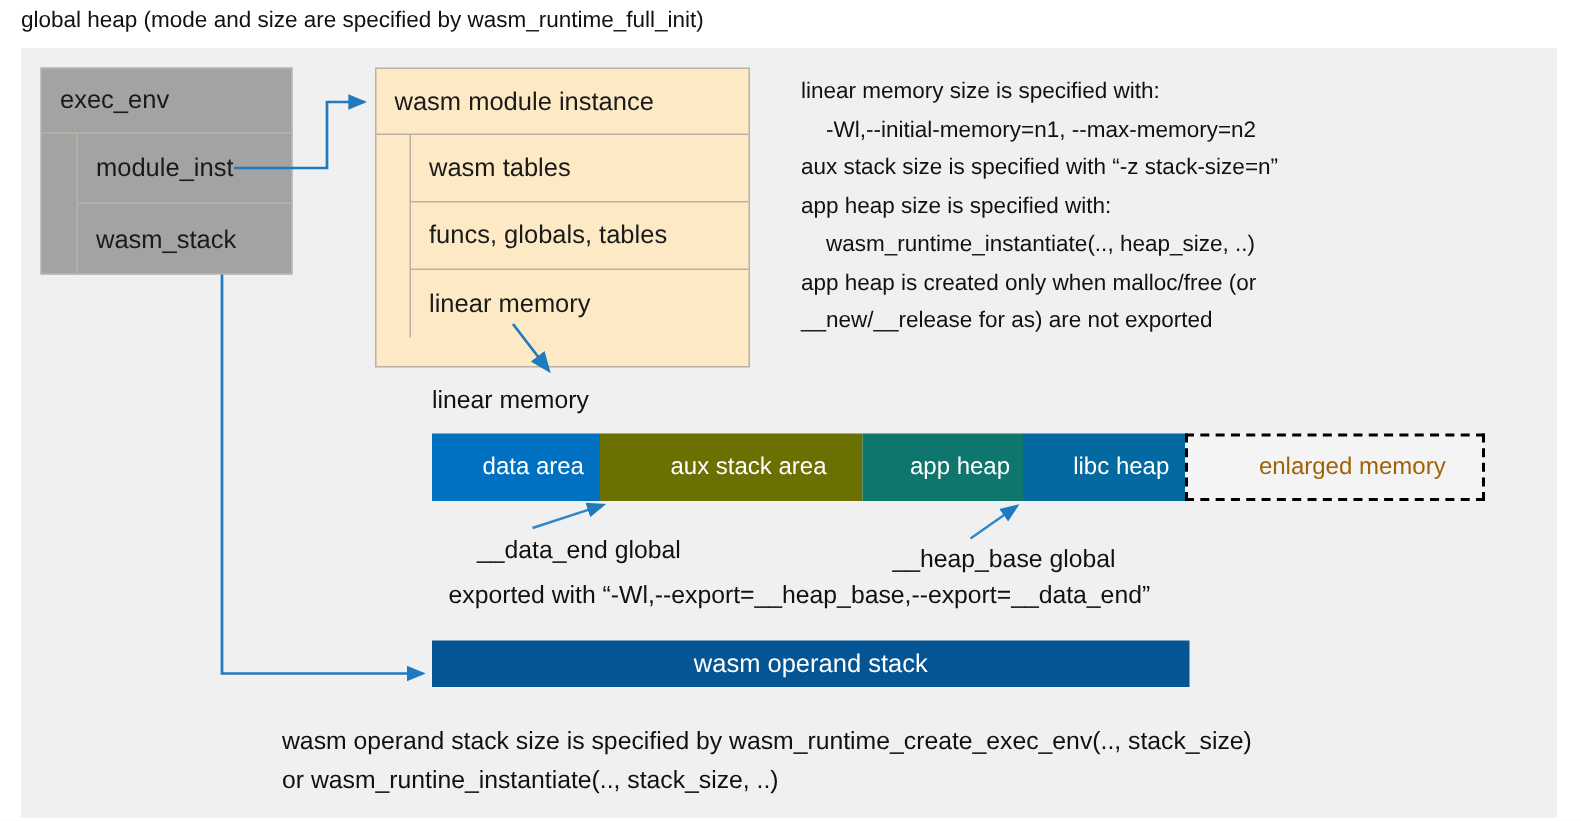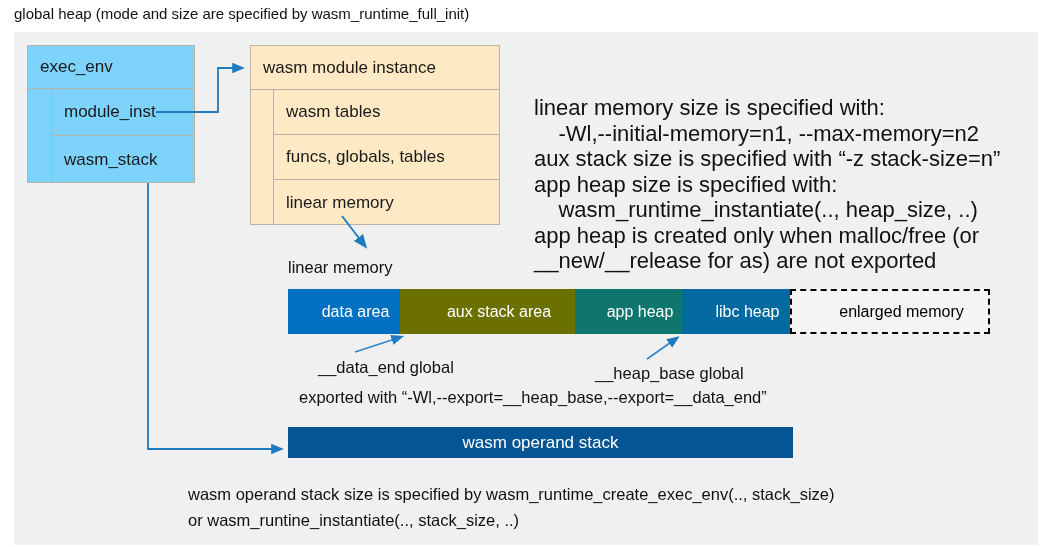--- a/index.html
+++ b/index.html
@@ -56,37 +56,36 @@
   
   #exec-env-box { left: 27px; top: 45px; width: 168px; height: 138px;
     background: #fadfd3; }
   #exec-env-box .hdr { height: 43px; border-bottom: 1px solid #b9b2a6; }
   #exec-env-box .body { height: 94px; }
   #exec-env-box .indent { width: 24px; border-right: 1px solid #b9b2a6; }
   #exec-env-box .row { height: 47px; }
   #exec-env-box .row.sep { border-bottom: 1px solid #b9b2a6; }
 
   
-  #module-inst-box { left: 250px; top: 45px; width: 250px; height: 180px;
+  #module-inst-box { left: 250px; top: 45px; width: 250px; height: 200px;
     background: #fdeac5; }
   #module-inst-box .hdr { height: 44px; border-bottom: 1px solid #b9b2a6; }
   #module-inst-box .body { height: 135px; }
   #module-inst-box .indent { width: 23px; border-right: 1px solid #b9b2a6; }
   #module-inst-box .row { height: 45px; }
   #module-inst-box .row.sep { border-bottom: 1px solid #b9b2a6; }
 
   
   #notes {
     left: 534px; top: 48px;
     width: 500px;
-    font-size: 22px;
+    font-size: 15px;
     line-height: 25.5px;
     color: #111111;
     white-space: pre;
-    margin-top: 47px;
   }
 
   
   #linmem-label {
     left: 288px; top: 258px;
     font-size: 16.5px;
     color: #111111;
   }
 
   
@@ -150,21 +149,21 @@
 </style>
 </head>
 <body>
 
 <div id="stage">
 
   <div class="abs" id="title">global heap (mode and size are specified by wasm_runtime_full_init)</div>
 
   <div class="abs" id="panel" style="background: rgb(240, 240, 240);"></div>
 
-  <div class="abs struct" id="exec-env-box" style="background: #7dd3fc;">
+  <div class="abs struct" id="exec-env-box" style="background: #a3a3a3;">
     <div class="hdr">exec_env</div>
     <div class="body">
       <div class="indent"></div>
       <div class="rows">
         <div class="row sep">module_inst</div>
         <div class="row">wasm_stack</div>
       </div>
     </div>
   </div>
 
@@ -188,21 +187,21 @@
 app heap is created only when malloc/free (or
 __new/__release for as) are not exported</div>
 
   <div class="abs" id="linmem-label">linear memory</div>
 
   <div class="abs" id="membar">
     <div class="seg" style="width: 112px; background: rgb(0, 112, 192);">data area</div>
     <div class="seg" style="width: 175px; background: rgb(107, 112, 0);">aux stack area</div>
     <div class="seg" style="width: 107px; background: #0f766e;">app heap</div>
     <div class="seg" style="width: 108px; background: #0369a1;">libc heap</div>
-    <div class="seg dashed" style="width: 200px; color: #000000;">enlarged memory</div>
+    <div class="seg dashed" style="width: 200px; color: #a16207;">enlarged memory</div>
   </div>
 
   <div class="abs anno" id="anno-data-end">__data_end global</div>
   <div class="abs anno" id="anno-heap-base">__heap_base global</div>
   <div class="abs anno" id="anno-exported">exported with “-Wl,--export=__heap_base,--export=__data_end”</div>
 
   <div class="abs" id="operand-stack" style="background: rgb(5, 84, 147);">wasm operand stack</div>
 
   <div class="abs" id="bottom-notes">wasm operand stack size is specified by wasm_runtime_create_exec_env(.., stack_size)
 or wasm_runtine_instantiate(.., stack_size, ..)</div>

